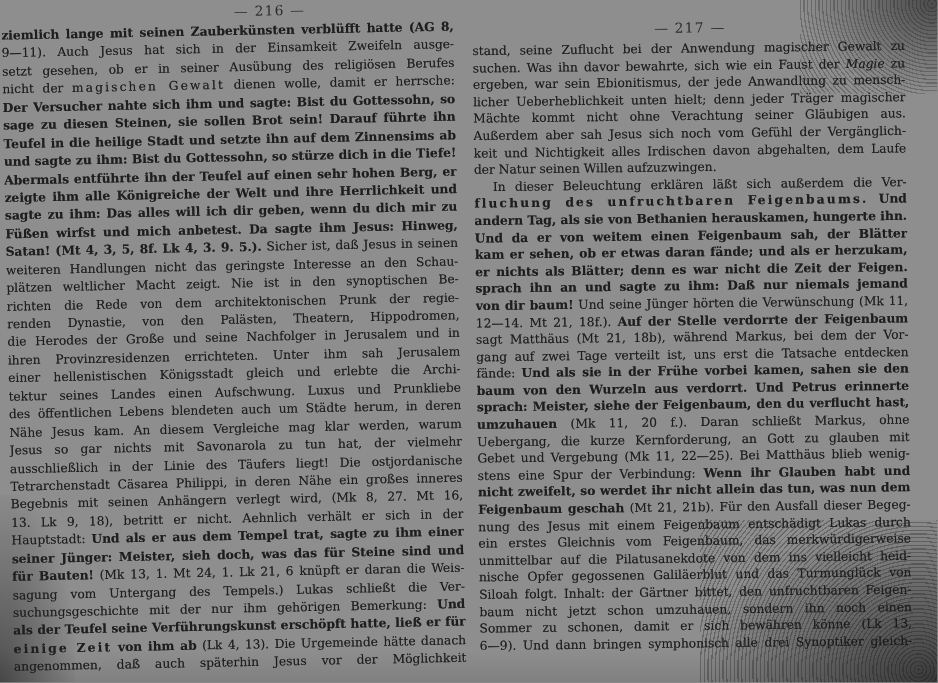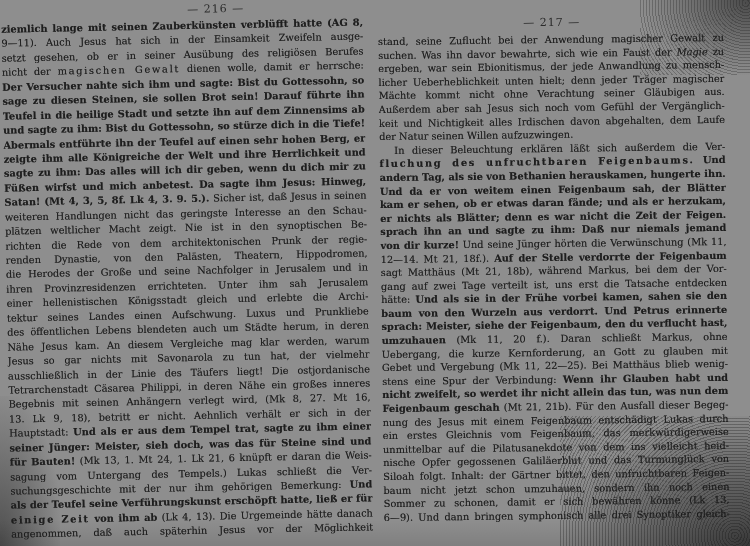--- a/index.html
+++ b/index.html
@@ -121,25 +121,25 @@
           <div class="line" style="color: rgb(30, 30, 30);"><span>Außerdem aber sah Jesus sich noch vom Gefühl der Vergänglich-</span></div>
           <div class="line" style="color: rgb(30, 30, 30);"><span>keit und Nichtigkeit alles Irdischen davon abgehalten, dem Laufe</span></div>
           <div class="line end" style="color: rgb(30, 30, 30);"><span>der Natur seinen Willen aufzuzwingen.</span></div>
           <div class="line indent" style="color: rgb(30, 30, 30);"><span>In dieser Beleuchtung erklären läßt sich außerdem die Ver-</span></div>
           <div class="line" style="color: rgb(30, 30, 30);"><span class="b sp">fluchung des unfruchtbaren Feigenbaums.</span><span class="b"> Und am</span></div>
           <div class="line" style="color: rgb(30, 30, 30);"><span class="b">andern Tag, als sie von Bethanien herauskamen, hungerte ihn.</span></div>
           <div class="line" style="color: rgb(30, 30, 30);"><span class="b">Und da er von weitem einen Feigenbaum sah, der Blätter hatte,</span></div>
           <div class="line" style="color: rgb(30, 30, 30);"><span class="b">kam er sehen, ob er etwas daran fände; und als er herzukam, fand</span></div>
           <div class="line" style="color: rgb(30, 30, 30);"><span class="b">er nichts als Blätter; denn es war nicht die Zeit der Feigen. Und er</span></div>
           <div class="line" style="color: rgb(30, 30, 30);"><span class="b">sprach ihn an und sagte zu ihm: Daß nur niemals jemand Frucht</span></div>
-          <div class="line" style="color: rgb(30, 30, 30);"><span class="b">von dir kurze!</span><span> Und seine Jünger hörten die Verwünschung (Mk 11,</span></div>
+          <div class="line" style="color: rgb(30, 30, 30);"><span class="b">von dir baum!</span><span> Und seine Jünger hörten die Verwünschung (Mk 11,</span></div>
           <div class="line" style="color: rgb(30, 30, 30);"><span>12—14. Mt 21, 18f.). </span><span class="b">Auf der Stelle verdorrte der Feigenbaum</span></div>
           <div class="line" style="color: rgb(30, 30, 30);"><span>sagt Matthäus (Mt 21, 18b), während Markus, bei dem der Vor-</span></div>
           <div class="line" style="color: rgb(30, 30, 30);"><span>gang auf zwei Tage verteilt ist, uns erst die Tatsache entdecken</span></div>
-          <div class="line" style="color: rgb(30, 30, 30);"><span>hätte: </span><span class="b">Und als sie in der Frühe vorbei kamen, sahen sie den Feigen-</span></div>
+          <div class="line" style="color: rgb(30, 30, 30);"><span>fände: </span><span class="b">Und als sie in der Frühe vorbei kamen, sahen sie den Feigen-</span></div>
           <div class="line" style="color: rgb(30, 30, 30);"><span class="b">baum von den Wurzeln aus verdorrt. Und Petrus erinnerte sich und</span></div>
           <div class="line" style="color: rgb(30, 30, 30);"><span class="b">sprach: Meister, siehe der Feigenbaum, den du verflucht hast, ist</span></div>
           <div class="line" style="color: rgb(30, 30, 30);"><span class="b">umzuhauen</span><span> (Mk 11, 20 f.). Daran schließt Markus, ohne inhaltlichen</span></div>
           <div class="line" style="color: rgb(30, 30, 30);"><span>Uebergang, die kurze Kernforderung, an Gott zu glauben mit</span></div>
           <div class="line" style="color: rgb(30, 30, 30);"><span>Gebet und Vergebung (Mk 11, 22—25). Bei Matthäus blieb wenig-</span></div>
           <div class="line" style="color: rgb(30, 30, 30);"><span>stens eine Spur der Verbindung: </span><span class="b">Wenn ihr Glauben habt und</span></div>
           <div class="line" style="color: rgb(30, 30, 30);"><span class="b">nicht zweifelt, so werdet ihr nicht allein das tun, was nun dem</span></div>
           <div class="line" style="color: rgb(30, 30, 30);"><span class="b">Feigenbaum geschah</span><span> (Mt 21, 21b). Für den Ausfall dieser Begeg-</span></div>
           <div class="line" style="color: rgb(30, 30, 30);"><span>nung des Jesus mit einem Feigenbaum entschädigt Lukas durch</span></div>
           <div class="line" style="color: rgb(30, 30, 30);"><span>ein erstes Gleichnis vom Feigenbaum, das merkwürdigerweise</span></div>

